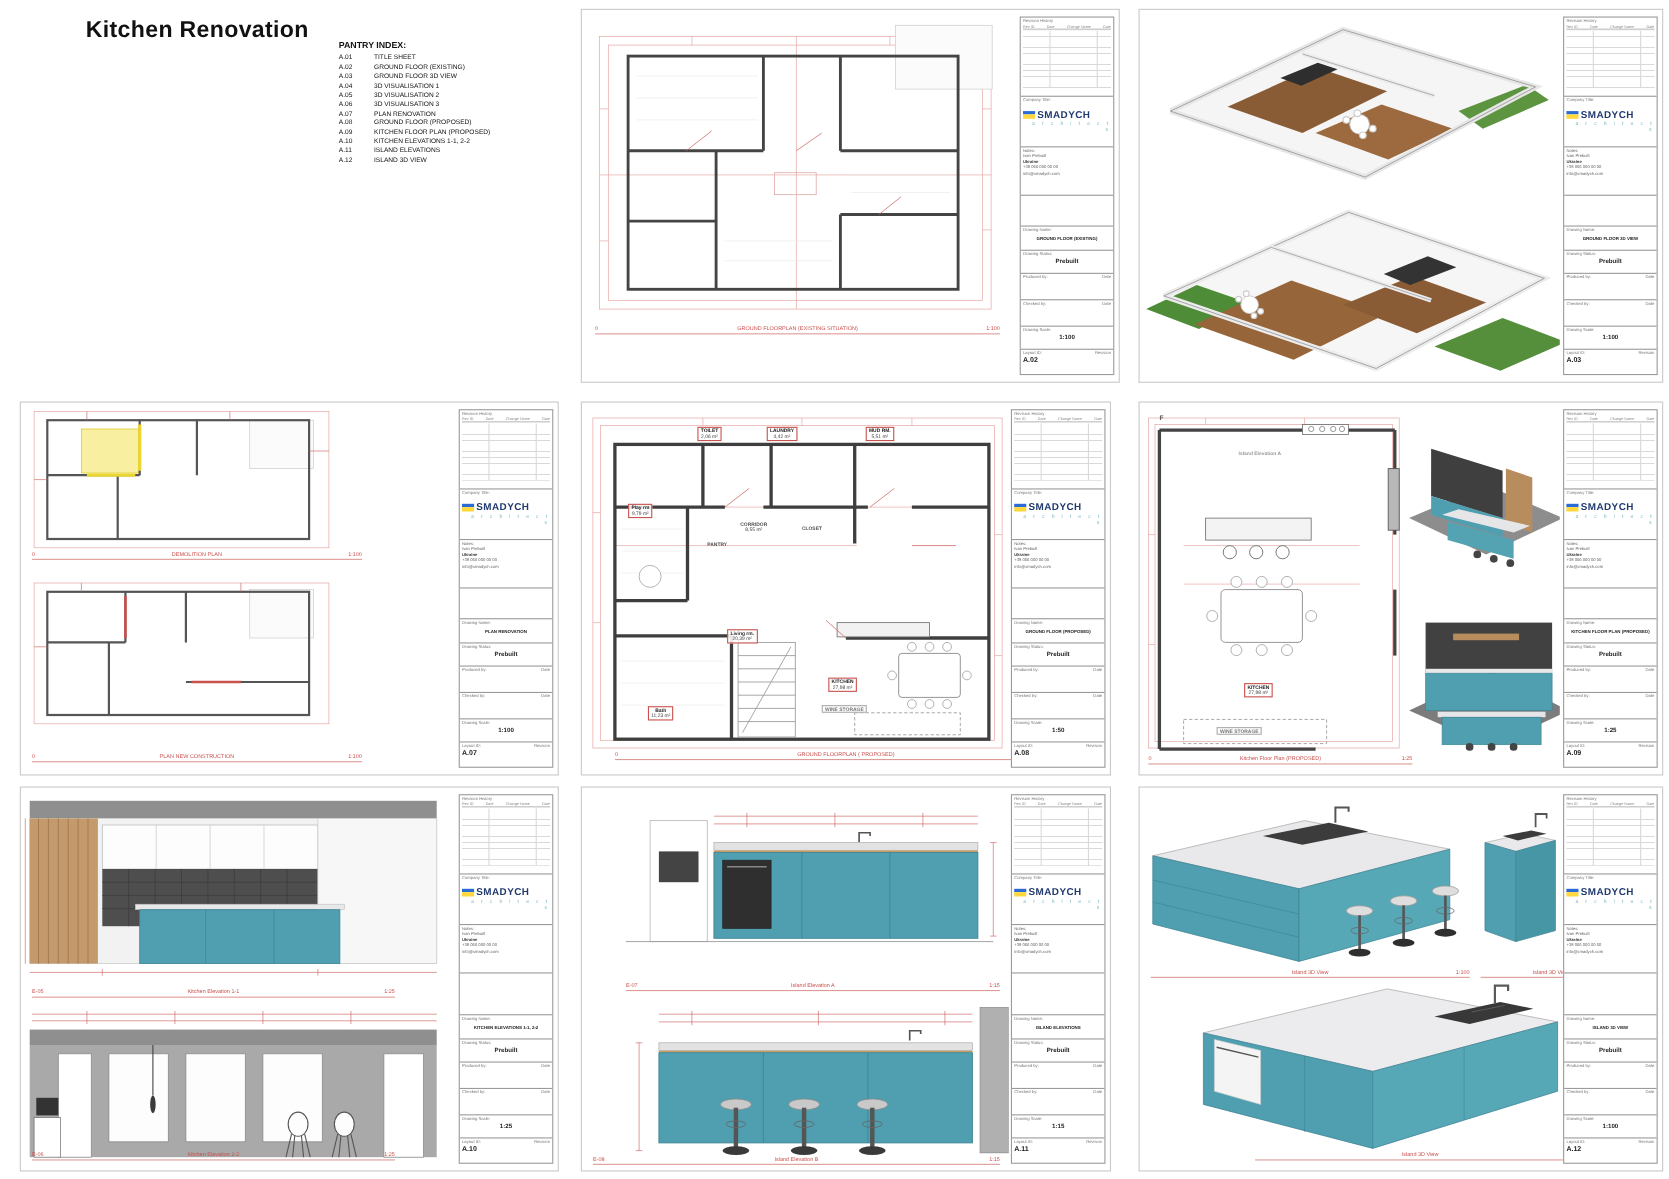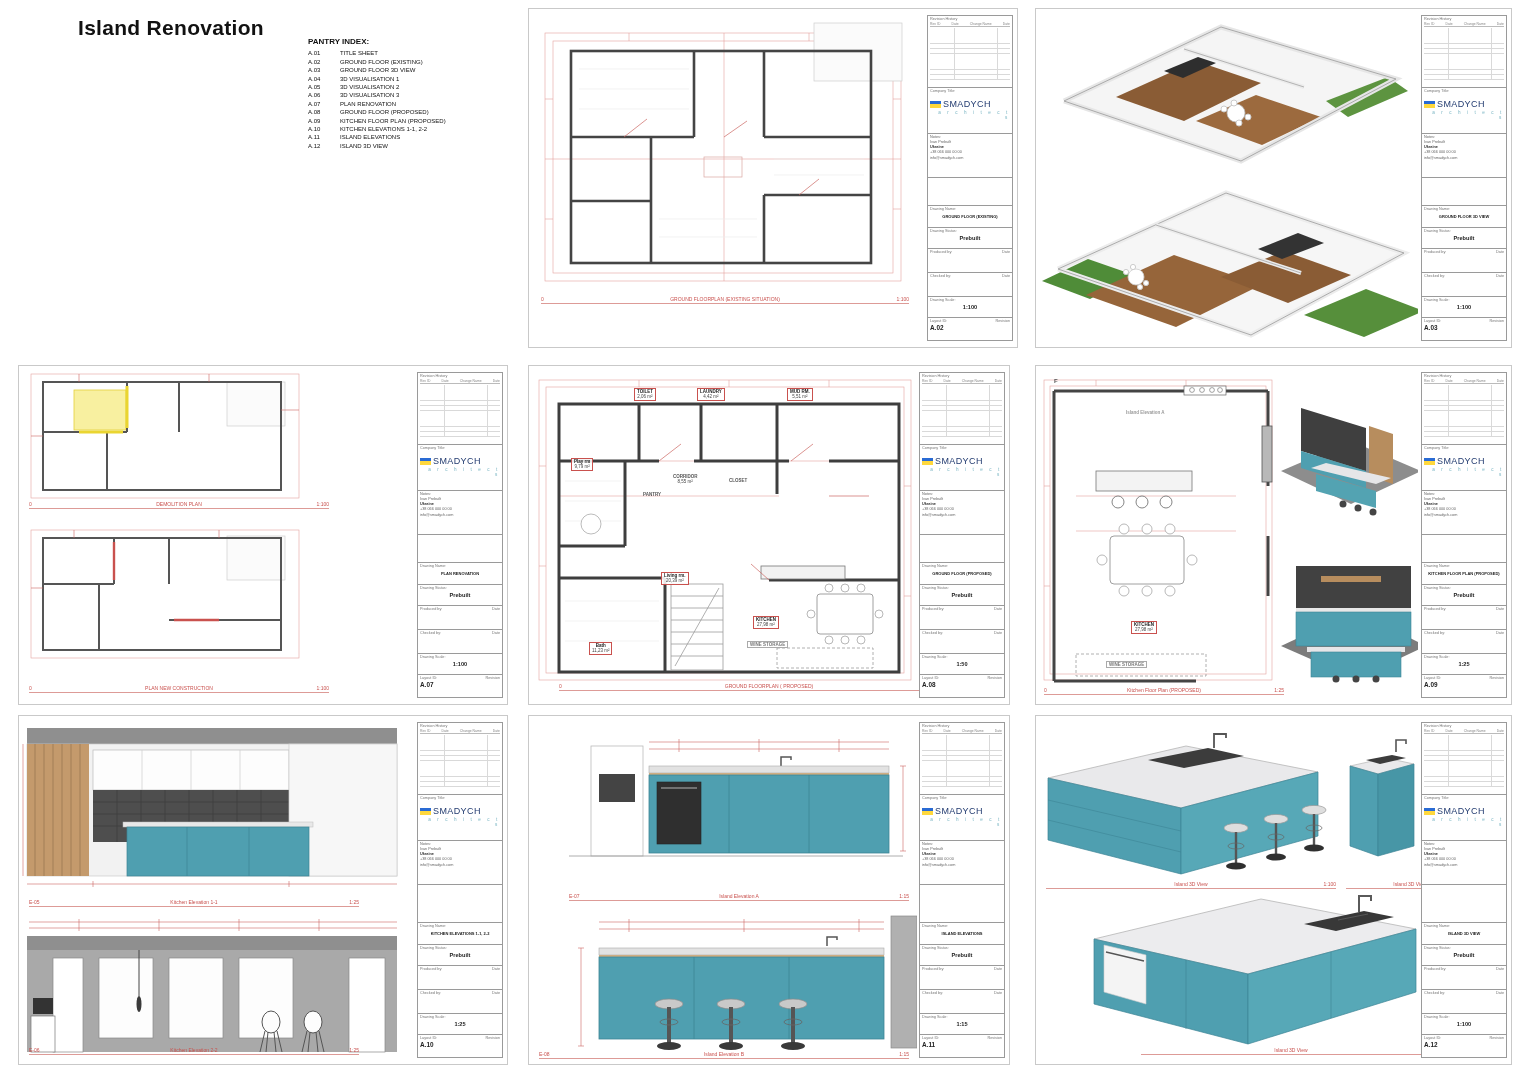--- a/index.html
+++ b/index.html
@@ -33,40 +33,40 @@
   .revgrid{height:52px;margin-top:1px;
       background-image:repeating-linear-gradient(to bottom,transparent 0 4.6px,#d9d9d9 4.6px 5.2px),
                        linear-gradient(#d9d9d9,#d9d9d9),linear-gradient(#d9d9d9,#d9d9d9);
       background-size:100% 100%,1px 100%,1px 100%;
       background-position:0 0,30% 0,85% 0;background-repeat:no-repeat,no-repeat,no-repeat;}
   .tb-company{flex:0 0 46px;}
   .logo-line{display:flex;align-items:center;margin-top:6px;}
   .flag{width:11px;height:7px;display:inline-flex;flex-direction:column;margin-right:2px;}
   .flag .fb{flex:1;background:#2a6bd4;}
   .flag .fy{flex:1;background:#ffd83d;}
-  .brand{font-size:9px;font-weight:normal;color:#213a6f;letter-spacing:.4px;}
+  .brand{font-size:9px;font-weight:bold;color:#213a6f;letter-spacing:.4px;}
   .brand-sub{font-size:4.6px;color:#79b5c3;letter-spacing:2.6px;text-align:right;margin-top:1px;}
   .tb-contact{flex:0 0 44px;}
   .tb-contact div{font-size:3.8px;color:#666;line-height:1.35;}
   .tb-contact .c2{font-weight:bold;color:#333;}
   .tb-blank{flex:1;}
   .tb-name{flex:0 0 22px;}
   .tb-val-sm{font-size:4px;font-weight:bold;color:#222;text-align:center;margin-top:3px;}
   .tb-status{flex:0 0 21px;}
   .tb-val{font-size:5.6px;font-weight:bold;color:#222;text-align:center;margin-top:2px;}
   .tb-sign{flex:0 0 24px;display:flex;justify-content:space-between;}
   .tb-scale{flex:0 0 21px;}
   .tb-layout{flex:0 0 22px;border-bottom:none;}
   .tb-layout .lrow{display:flex;justify-content:space-between;}
   .tb-id{font-size:6.4px;font-weight:bold;color:#222;margin-top:1px;}
 </style>
 </head>
 <body>
 
-<div class="page-title">Island Renovation</div>
+<div class="page-title">Kitchen Renovation</div>
 <div class="sheet-index">
   <div class="hd">PANTRY INDEX:</div>
   <div class="row">
       <span class="id">A.01</span>
       <span>TITLE SHEET</span>
     </div>
   <div class="row">
       <span class="id">A.02</span>
       <span>GROUND FLOOR (EXISTING)</span>
     </div>

